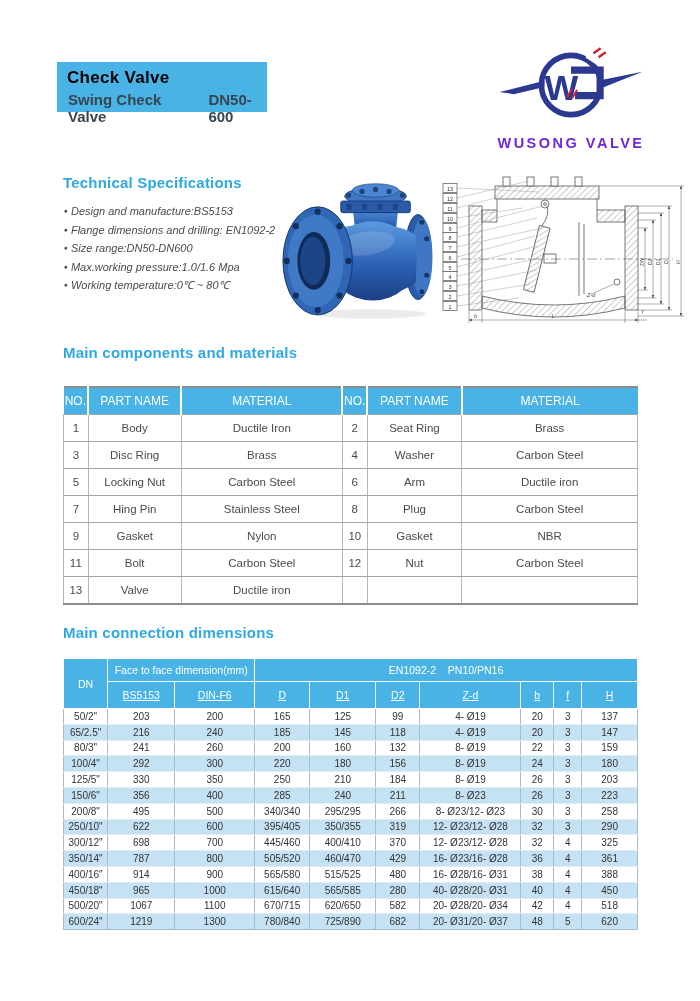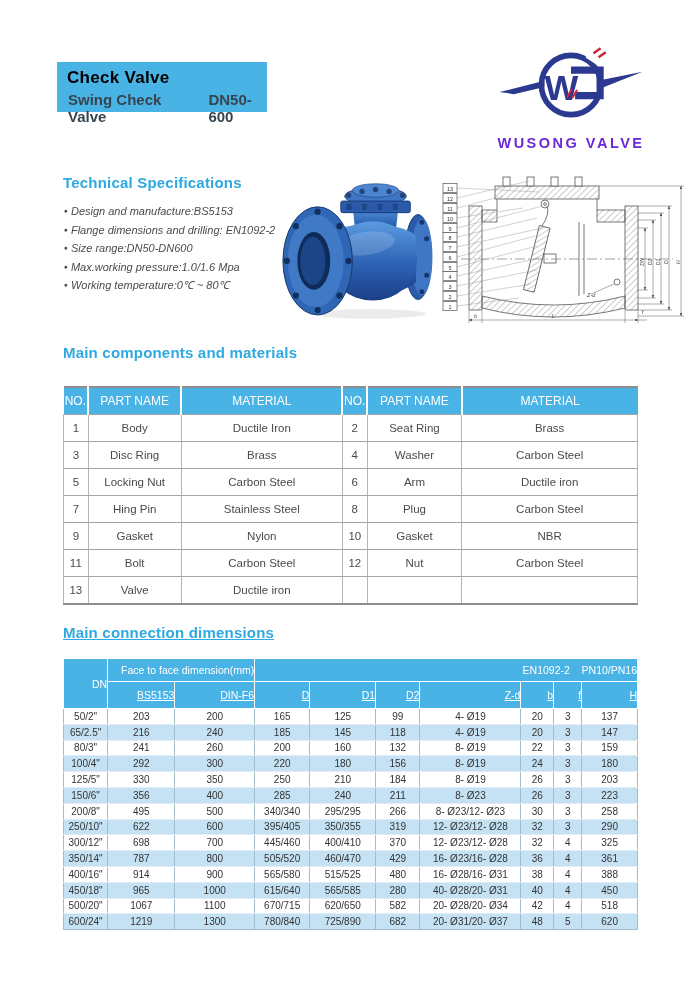--- a/index.html
+++ b/index.html
@@ -12,42 +12,42 @@
   .banner-sub{display:flex;gap:24px;font-size:15px;color:#37454f;padding-left:11px;margin-top:3px;font-weight:600;}
 
   
   .logo{position:absolute;left:492px;top:40px;width:158px;text-align:center;}
   .brand{font-size:14.5px;font-weight:bold;color:#6d28d9;letter-spacing:2.5px;margin-top:-3px;white-space:nowrap;}
 
   
   .sec-title{position:absolute;margin:0;font-size:15px;font-weight:600;color:#2fa9e1;letter-spacing:.2px;}
   #tech-title{left:63px;top:174px;text-align:center;}
   #comp-title{left:63px;top:344px;}
-  #dim-title{left:63px;top:624px;text-decoration:underline;}
+  #dim-title{left:63px;top:624px;}
 
   
   #specs-list{position:absolute;left:64px;top:202px;margin:0;padding:0;list-style:none;font-style:italic;}
   #specs-list li{font-size:11px;color:#4a4a4a;line-height:18.6px;white-space:nowrap;}
   #specs-list li::before{content:"●";font-size:6.5px;vertical-align:2px;margin-right:3px;color:#4a4a4a;}
 
   .valve-photo{position:absolute;left:281px;top:163px;}
   .valve-drawing{position:absolute;left:438px;top:170px;}
 
   
   #components-table{position:absolute;left:63px;top:386px;width:575px;border-collapse:collapse;table-layout:fixed;
     border-top:2px solid #8d8d8d;border-bottom:2px solid #8d8d8d;}
   #components-table th{background:#49b3e6;color:#fff;font-weight:400;font-size:12px;height:26px;
     border-left:2px solid #fff;padding:0;}
   #components-table th:first-child{border-left:none;}
   #components-table td{border:1px solid #b0b8bd;border-top:1px solid #a5a5a5;border-bottom:1px solid #a5a5a5;
     font-size:11.5px;color:#4a4a4a;text-align:center;height:26px;padding:0;}
 
   
   #dim-table{position:absolute;left:63px;top:658px;width:575px;border-collapse:collapse;table-layout:fixed;}
-  #dim-table thead th{background:#49b3e6;color:#fff;font-weight:400;font-size:10.5px;border:1px solid #fff;padding:0;text-align:right;}
+  #dim-table thead th{background:#49b3e6;color:#fff;font-weight:400;font-size:10.5px;border:1px solid #fff;padding:0;}
   #dim-table thead tr.grp th{height:22px;}
   #dim-table thead tr.sub th{height:26px;text-decoration:underline;}
   #dim-table th.pre{white-space:pre;}
   #dim-table tbody td{font-size:10px;color:#333;text-align:center;height:14.8px;padding:0;
     border-right:1px solid #a3bdcf;border-bottom:1px solid #e1edf6;}
   #dim-table tbody td:first-child{border-left:1px solid #a3bdcf;}
   #dim-table tbody tr:nth-child(even){background:#c5e2f4;}
   #dim-table tbody tr:last-child td{border-bottom:1px solid #a3bdcf;}
 </style>
 </head>

